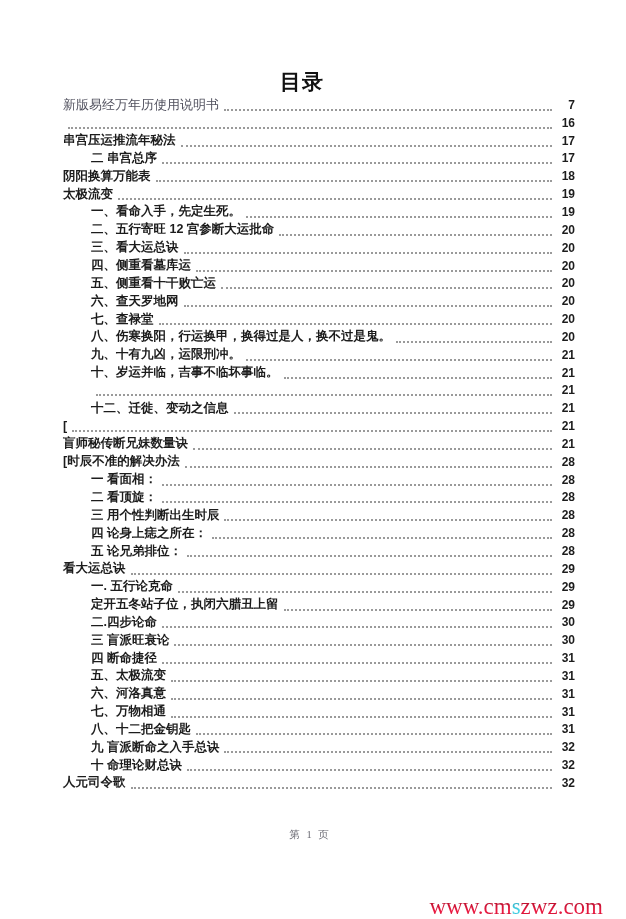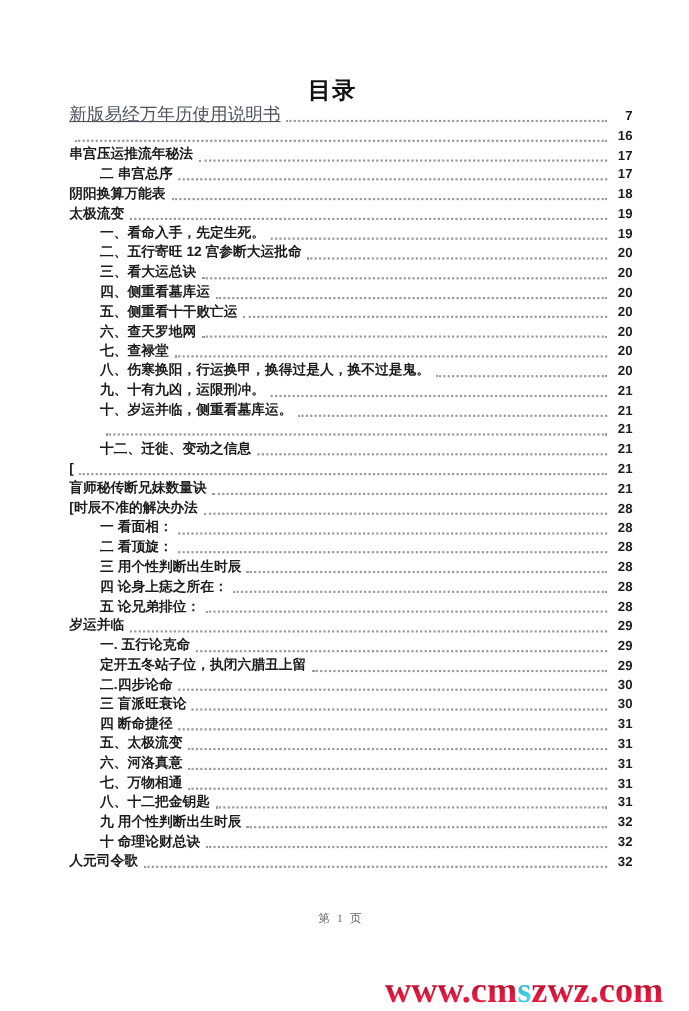--- a/index.html
+++ b/index.html
@@ -42,23 +42,22 @@
     color: #1c1c1c;
     white-space: nowrap;
   }
   .toc-row.indent-1 {
     padding-left: 28px;
     justify-content: center;
   }
   .toc-row.variant-serif .label {
     font-family: "Liberation Serif", serif;
     font-weight: 400;
-    font-size: 16px;
+    font-size: 13px;
     color: #51515e;
-    text-decoration: underline;
   }
   .label {
     flex: 0 0 auto;
   }
   .leader {
     flex: 1 1 auto;
     min-width: 8px;
     height: 3px;
     margin: 7px 3px 0 5px;
     border-bottom: 2px dotted #9a9a9a;
@@ -80,22 +79,22 @@
     font-family: "Liberation Serif", serif;
     font-size: 10.5px;
     color: #6b6b74;
     letter-spacing: 2px;
   }
   .watermark {
     position: absolute;
     right: 1px;
     bottom: 1px;
     font-family: "Liberation Serif", serif;
-    font-weight: 700;
-    font-size: 33px;
+    font-weight: 400;
+    font-size: 23px;
     line-height: 1;
     white-space: nowrap;
     margin-top: 12px;
   }
   .wm-red {
     background: linear-gradient(180deg, #8c0a20 0%, #ee1a42 70%, #a50d28 100%);
     -webkit-background-clip: text;
     background-clip: text;
     color: transparent;
   }
@@ -181,21 +180,21 @@
     <span class="label">八、伤寒换阳，行运换甲，换得过是人，换不过是鬼。</span>
     <span class="leader"></span>
     <span class="pagenum">20</span>
   </div>
       <div class="toc-row indent-1">
     <span class="label">九、十有九凶，运限刑冲。</span>
     <span class="leader"></span>
     <span class="pagenum">21</span>
   </div>
       <div class="toc-row indent-1">
-    <span class="label">十、岁运并临，侧重看墓库运。</span>
+    <span class="label">十、岁运并临，吉事不临坏事临。</span>
     <span class="leader"></span>
     <span class="pagenum">21</span>
   </div>
       <div class="toc-row indent-1">
     <span class="leader"></span>
     <span class="pagenum">21</span>
   </div>
       <div class="toc-row indent-1">
     <span class="label">十二、迁徙、变动之信息</span>
     <span class="leader"></span>
@@ -235,21 +234,21 @@
     <span class="label">四 论身上痣之所在：</span>
     <span class="leader"></span>
     <span class="pagenum">28</span>
   </div>
       <div class="toc-row indent-1">
     <span class="label">五 论兄弟排位：</span>
     <span class="leader"></span>
     <span class="pagenum">28</span>
   </div>
       <div class="toc-row">
-    <span class="label">岁运并临</span>
+    <span class="label">看大运总诀</span>
     <span class="leader"></span>
     <span class="pagenum">29</span>
   </div>
       <div class="toc-row indent-1">
     <span class="label">一. 五行论克命</span>
     <span class="leader"></span>
     <span class="pagenum">29</span>
   </div>
       <div class="toc-row indent-1">
     <span class="label">定开五冬站子位，执闭六腊丑上留</span>
@@ -285,21 +284,21 @@
     <span class="label">七、万物相通</span>
     <span class="leader"></span>
     <span class="pagenum">31</span>
   </div>
       <div class="toc-row indent-1">
     <span class="label">八、十二把金钥匙</span>
     <span class="leader"></span>
     <span class="pagenum">31</span>
   </div>
       <div class="toc-row indent-1">
-    <span class="label">九 用个性判断出生时辰</span>
+    <span class="label">九 盲派断命之入手总诀</span>
     <span class="leader"></span>
     <span class="pagenum">32</span>
   </div>
       <div class="toc-row indent-1">
     <span class="label">十 命理论财总诀</span>
     <span class="leader"></span>
     <span class="pagenum">32</span>
   </div>
       <div class="toc-row">
     <span class="label">人元司令歌</span>

